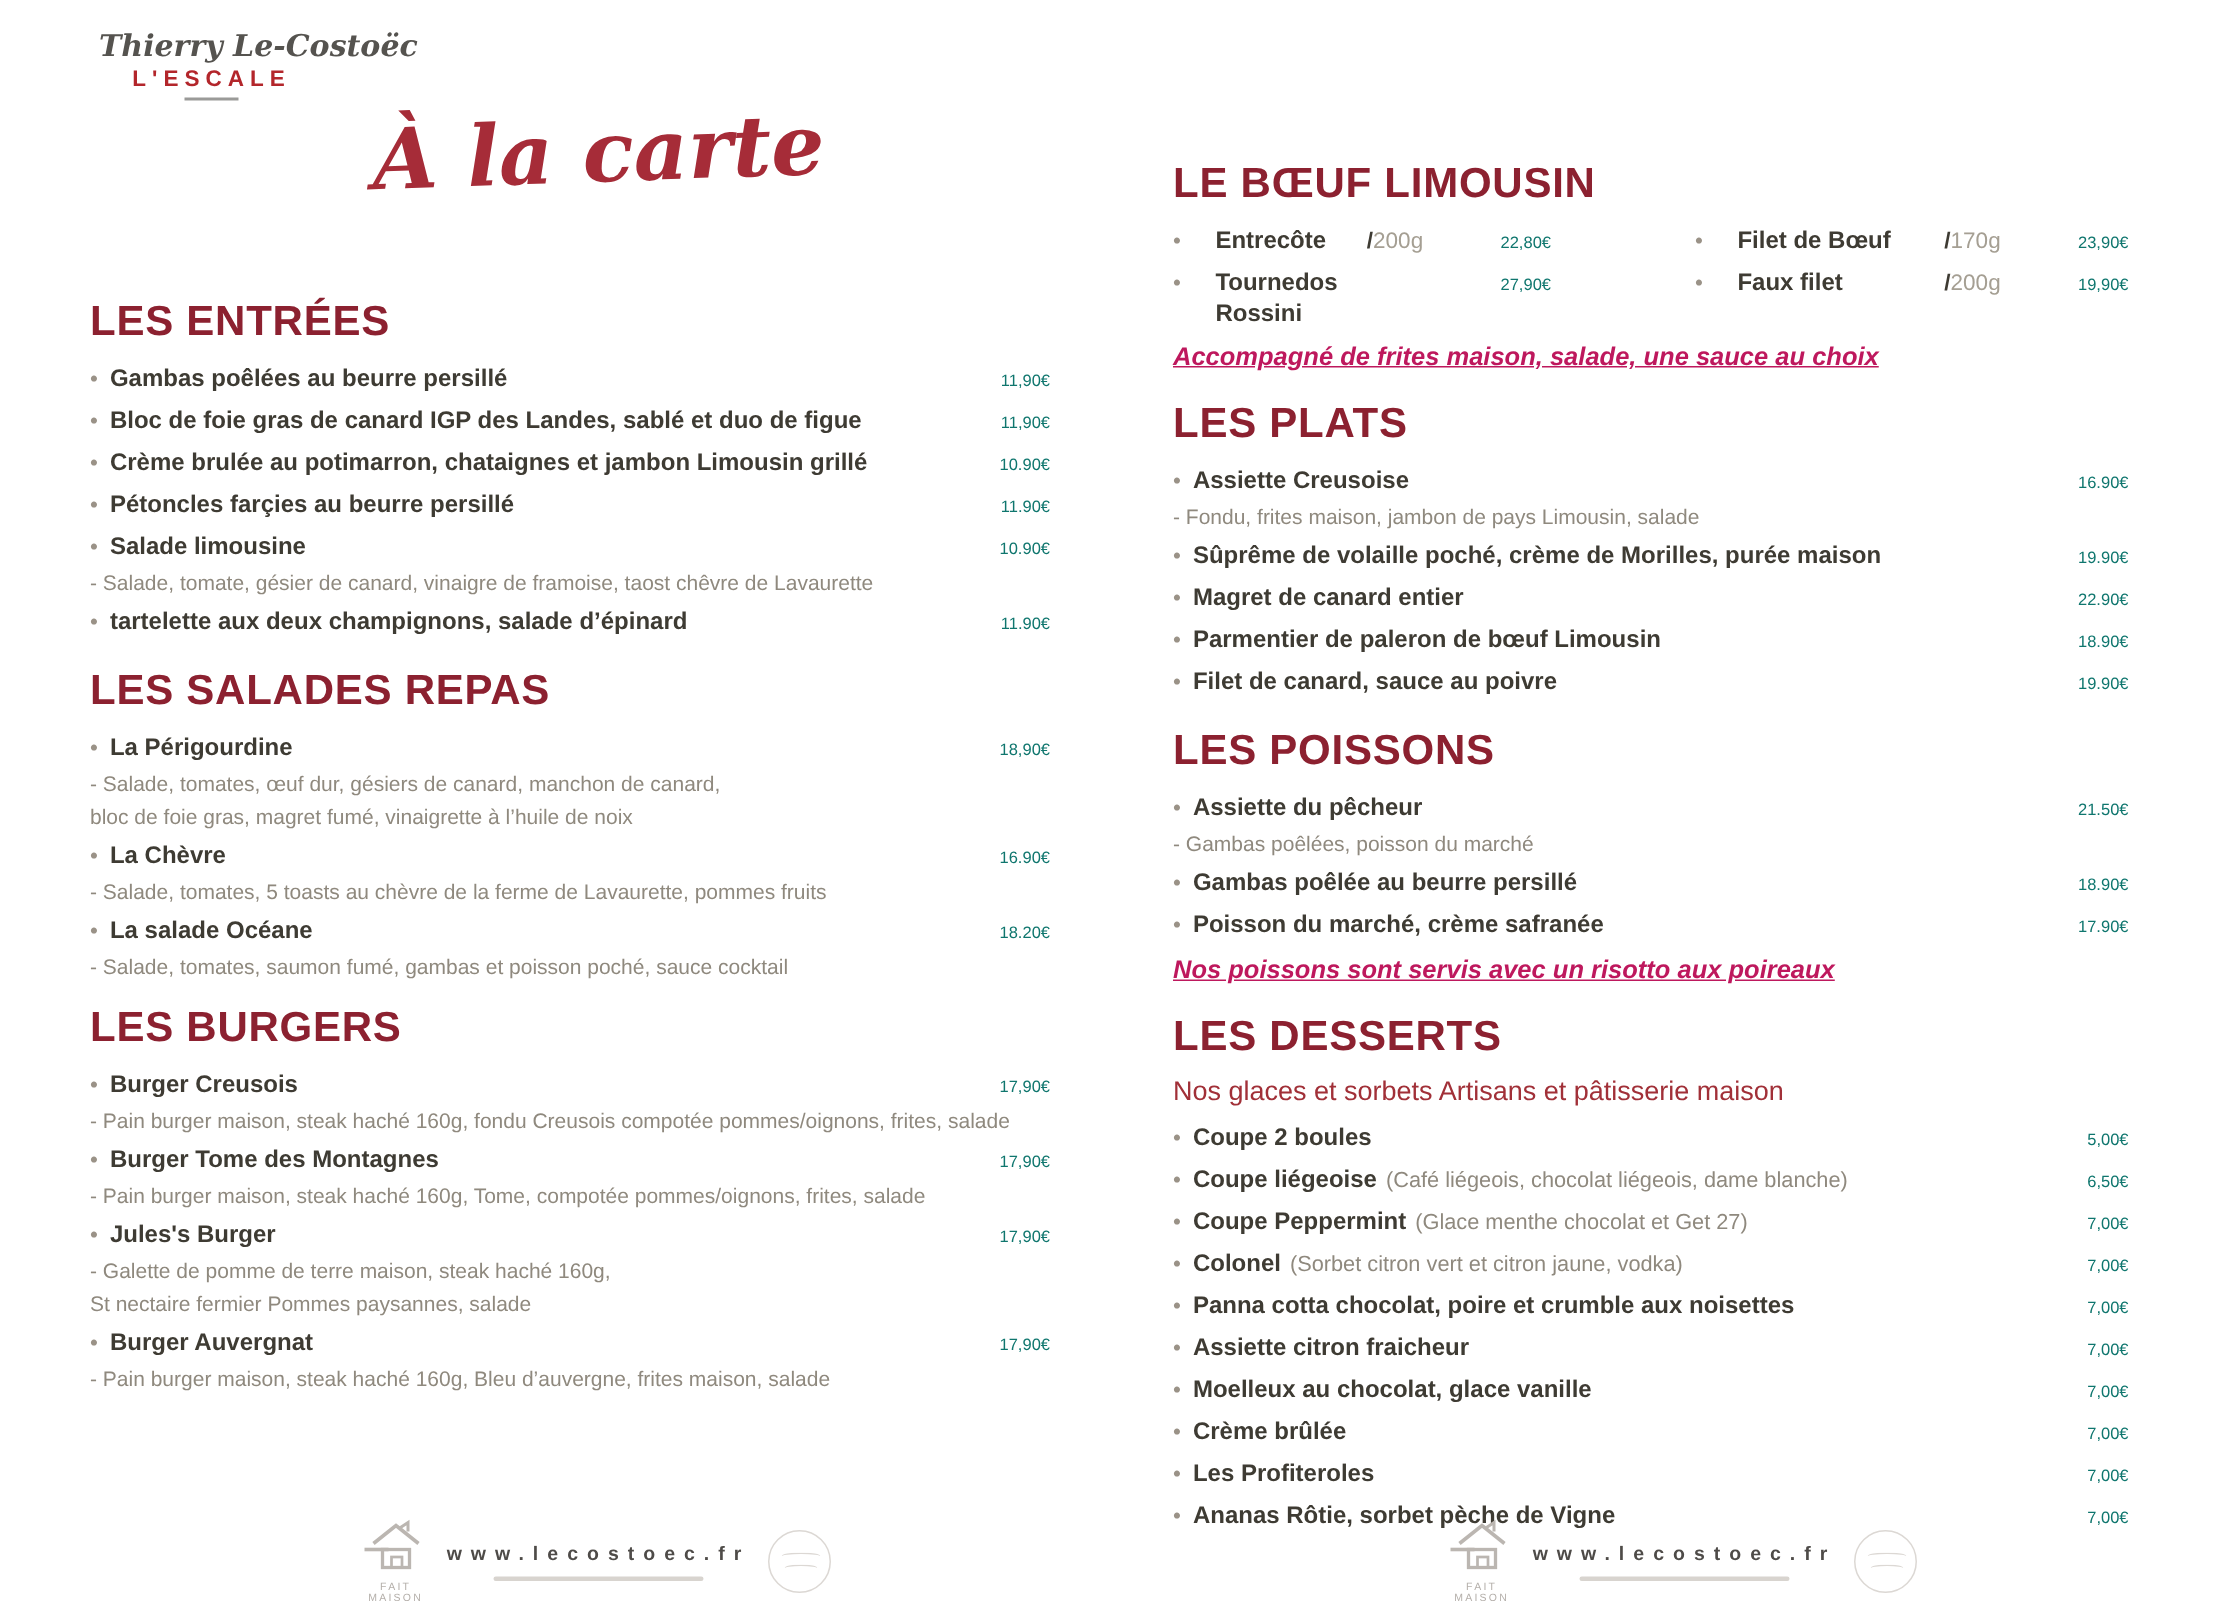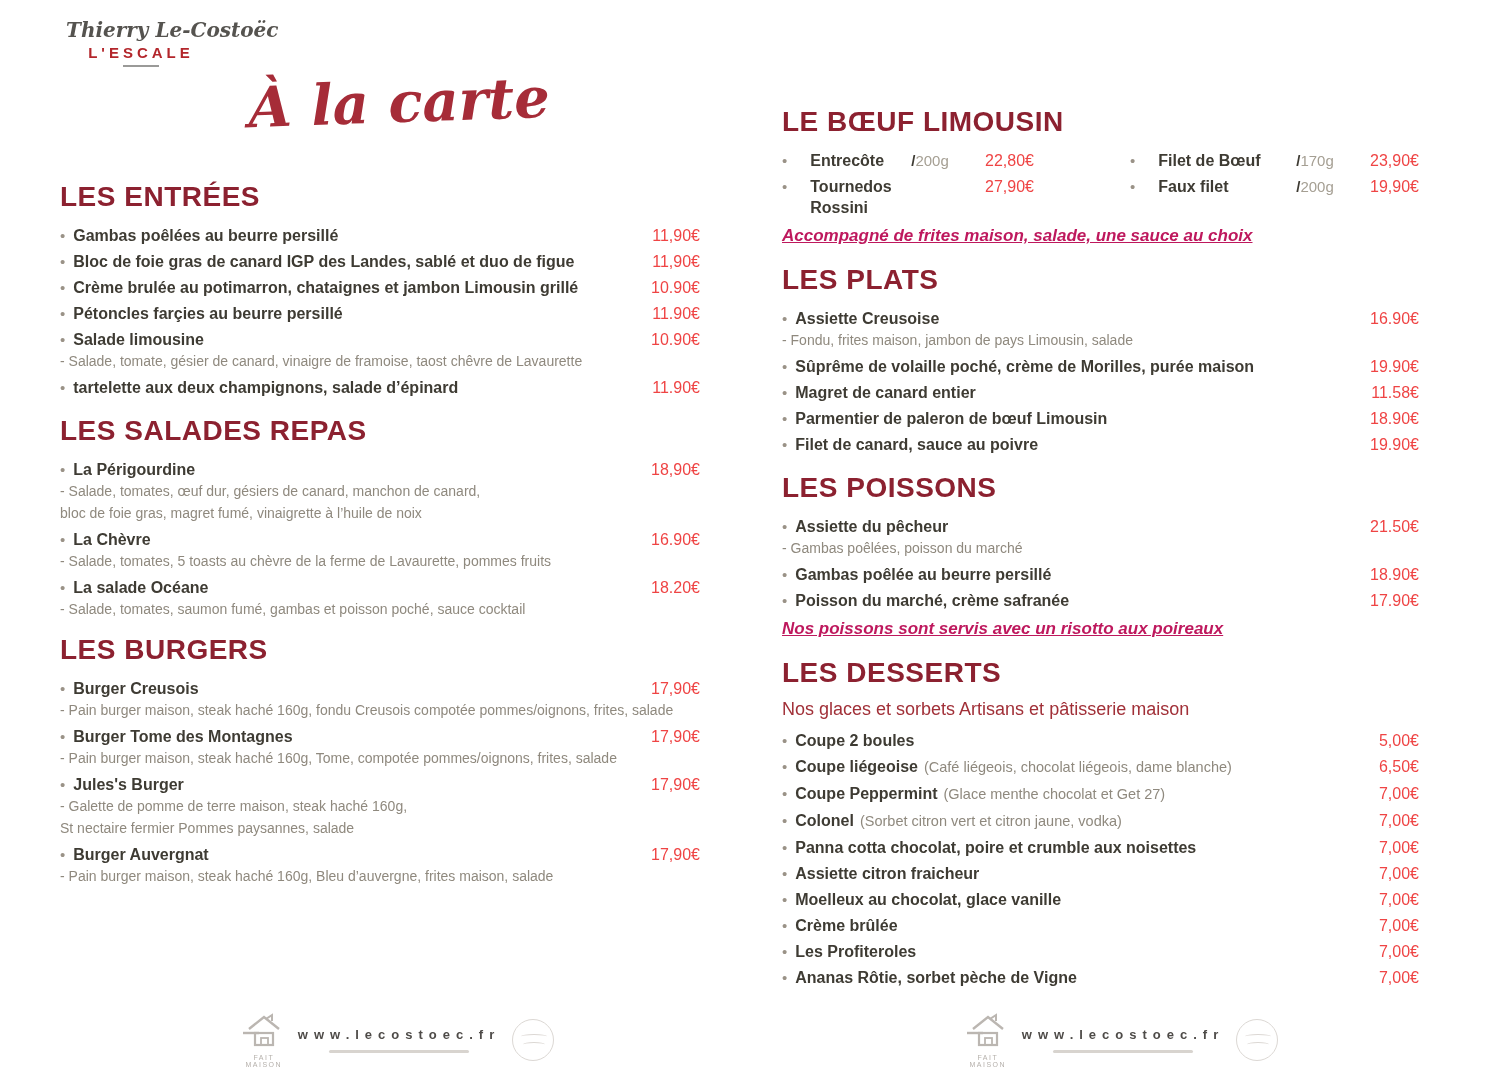--- a/index.html
+++ b/index.html
@@ -15,33 +15,33 @@
     font-size:20px; color:#55534f; white-space:nowrap; }
   .logo-sub { font-size:15px; font-weight:bold; letter-spacing:4px; color:#B3262B; margin-top:2px; }
   .logo-rule { width:36px; height:2px; background:#9a9a98; margin:4px auto 0; }
 
   .page-title { position:absolute; left:234px; top:62px; width:330px; text-align:center;
     font-family:"DejaVu Serif", serif; font-style:italic; font-weight:bold;
     font-size:56px; line-height:80px; color:#A62C38; transform:rotate(-2deg); }
 
   
   .col { position:absolute; }
-  #left-col  { left:60px;  top:181px; width:640px; }
+  #left-col  { left:60px;  top:198px; width:640px; }
   #right-col { left:782px; top:106px; width:637px; }
 
   .menu-section + .menu-section { margin-top:17px; }
   .section-heading { font-size:28px; font-weight:bold; color:#8C2130;
     letter-spacing:.5px; line-height:32px; margin-bottom:12px; }
   .section-subtitle { font-size:18px; color:#A13038; line-height:22px; margin:-3px 0 10px; }
 
   .item-row { display:flex; align-items:baseline; line-height:21px; margin-bottom:5px; }
   .bullet { color:#9a9287; font-size:15px; margin-right:8px; flex:none; }
   .item-name { font-weight:bold; font-size:16px; color:#3E3B33; }
   .item-note { font-weight:normal; font-size:14.5px; color:#8F897E; margin-left:6px; }
-  .item-price { margin-left:auto; padding-left:10px; font-size:16px; color:#ef4444; white-space:nowrap; }
+  .item-price { margin-left:auto; padding-left:10px; font-size:11px; color:#0f766e; white-space:nowrap; }
   .item-desc { font-size:14px; color:#8F897E; line-height:16px; margin:-2px 0 8px; }
 
   .section-note { font-size:17px; font-weight:bold; font-style:italic;
     text-decoration:underline; color:#be185d; line-height:23px; }
   .section-notes { margin-top:6px; }
 
   
   .beef-grid { display:grid; grid-template-columns:252px 289px; column-gap:96px; row-gap:5px; }
   .beef-grid .item-row { margin-bottom:0; }
   .beef-weight { flex:none; width:64px; text-align:center; font-size:15px; color:#A59F93; }
@@ -222,21 +222,21 @@
           </div>
           <div class="item-desc">- Fondu, frites maison, jambon de pays Limousin, salade</div>
           <div class="item-row">
             <span class="bullet">•</span>
             <span class="item-name">Sûprême de volaille poché, crème de Morilles, purée maison</span>
             <span class="item-price">19.90€</span>
           </div>
           <div class="item-row">
             <span class="bullet">•</span>
             <span class="item-name">Magret de canard entier</span>
-            <span class="item-price">11.58€</span>
+            <span class="item-price">22.90€</span>
           </div>
           <div class="item-row">
             <span class="bullet">•</span>
             <span class="item-name">Parmentier de paleron de bœuf Limousin</span>
             <span class="item-price">18.90€</span>
           </div>
           <div class="item-row">
             <span class="bullet">•</span>
             <span class="item-name">Filet de canard, sauce au poivre</span>
             <span class="item-price">19.90€</span>

